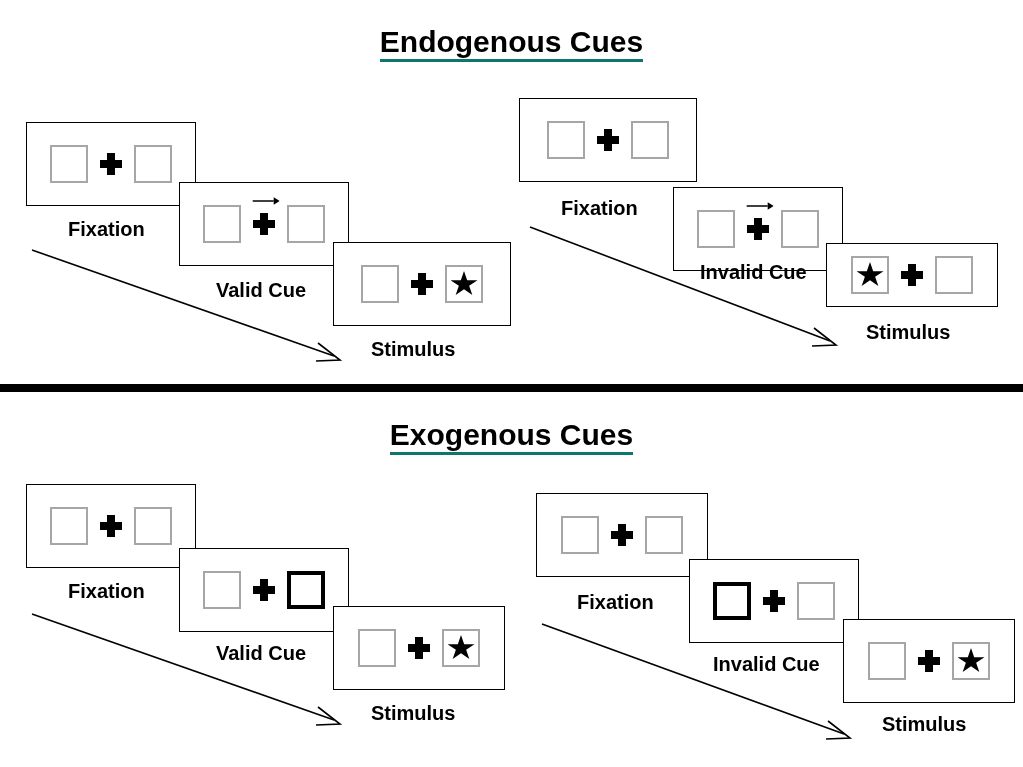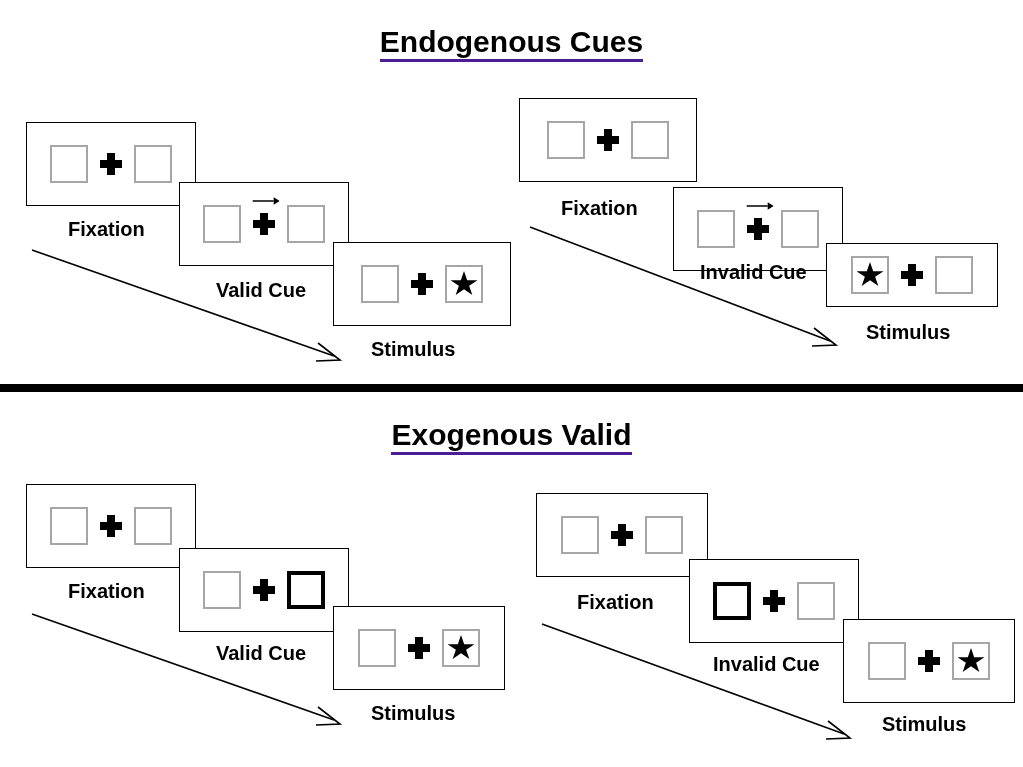--- a/index.html
+++ b/index.html
@@ -19,21 +19,21 @@
   
   .section-title {
     position: absolute;
     width: 100%;
     text-align: center;
     font-size: 30px;
     font-weight: bold;
     letter-spacing: 0px;
   }
   .section-title span {
-    border-bottom: 3px solid #4c1d95;
+    border-bottom: 3px solid #0f766e;
     padding-bottom: 1px;
   }
   #endogenous-title { top: 25px; left: 0; }
   #exogenous-title  { top: 418px; left: 0; }
 
   
   .divider {
     position: absolute;
     left: 0;
     width: 1023px;
@@ -209,21 +209,21 @@
 <div class="cond-label" style="left:866px; top:321px;">Stimulus</div>
 
 <svg class="flow-arrow" style="left:528px; top:225px; width:320px; height:130px;" viewBox="0 0 320 130">
   <line x1="2" y1="2" x2="302" y2="116" stroke="#000" stroke-width="1.6"></line>
   <polyline points="286,103 308,120 284,121" fill="none" stroke="#000" stroke-width="1.6"></polyline>
 </svg>
 
 <div class="divider"></div>
 
 <div class="section-title" id="exogenous-title">
-  <span>Exogenous Valid</span>
+  <span>Exogenous Cues</span>
 </div>
 
 <div class="panel" style="left:26px; top:484px; width:170px; height:84px;">
   <div class="panel-inner">
     <div class="stim-box"></div>
     <div class="plus"></div>
     <div class="stim-box"></div>
   </div>
 </div>
 <div class="cond-label" style="left:68px; top:580px;">Fixation</div>

